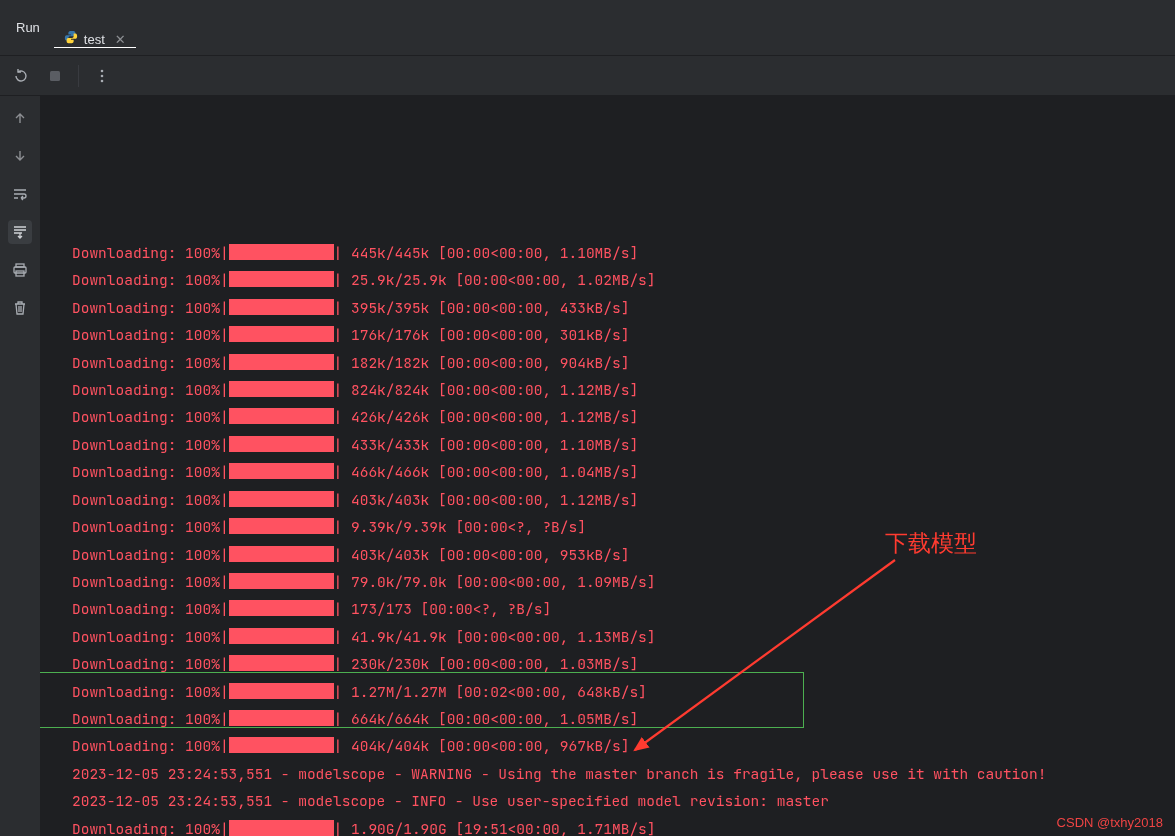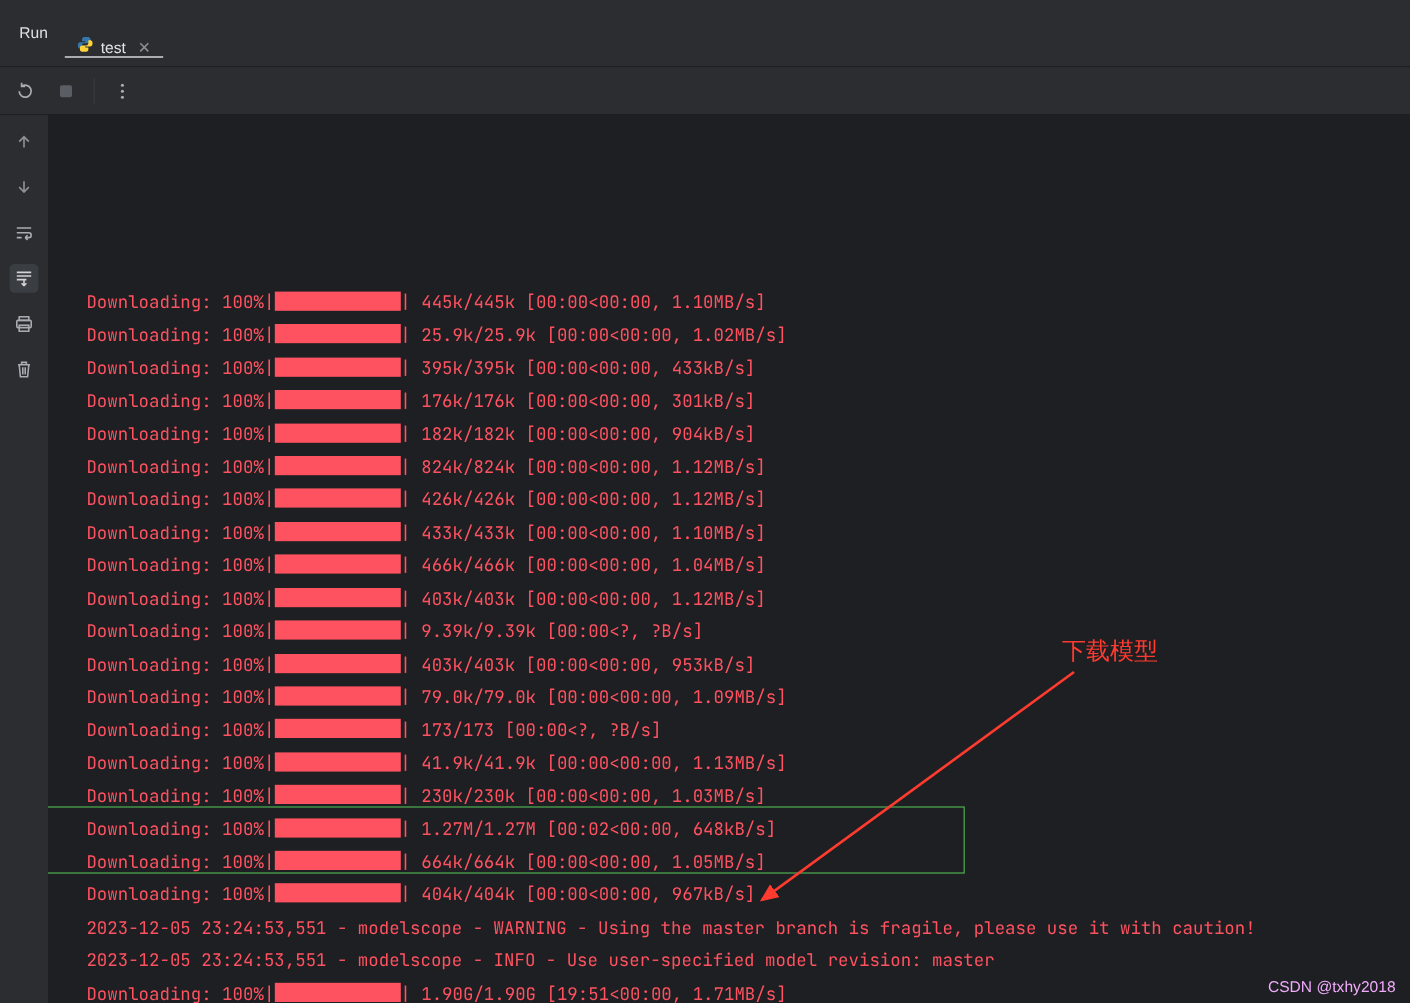--- a/index.html
+++ b/index.html
@@ -85,33 +85,33 @@
     vertical-align: -2px;
   }
   .greenbox {
     border:1px solid #4caf50;
     position:absolute;
   }
   .annotation {
     position:absolute;
     color:#ff3b30;
     font-family: "PingFang SC","Microsoft YaHei",sans-serif;
-    font-size:20px;
+    font-size:23px;
     text-align:right;
   }
   .arrow {
     position:absolute;
   }
   .watermark {
     position:absolute;
     bottom:6px;
     right:12px;
     font-family: -apple-system,"Segoe UI",sans-serif;
     font-size:13px;
-    color:#f0abfc;
+    color:#ef4444;
   }
 </style>
 </head>
 <body>
 
 <div class="tabs">
   <div class="runlabel">Run</div>
   <div class="tab">
     <span>
       <svg width="14" height="14" viewBox="0 0 16 16">

